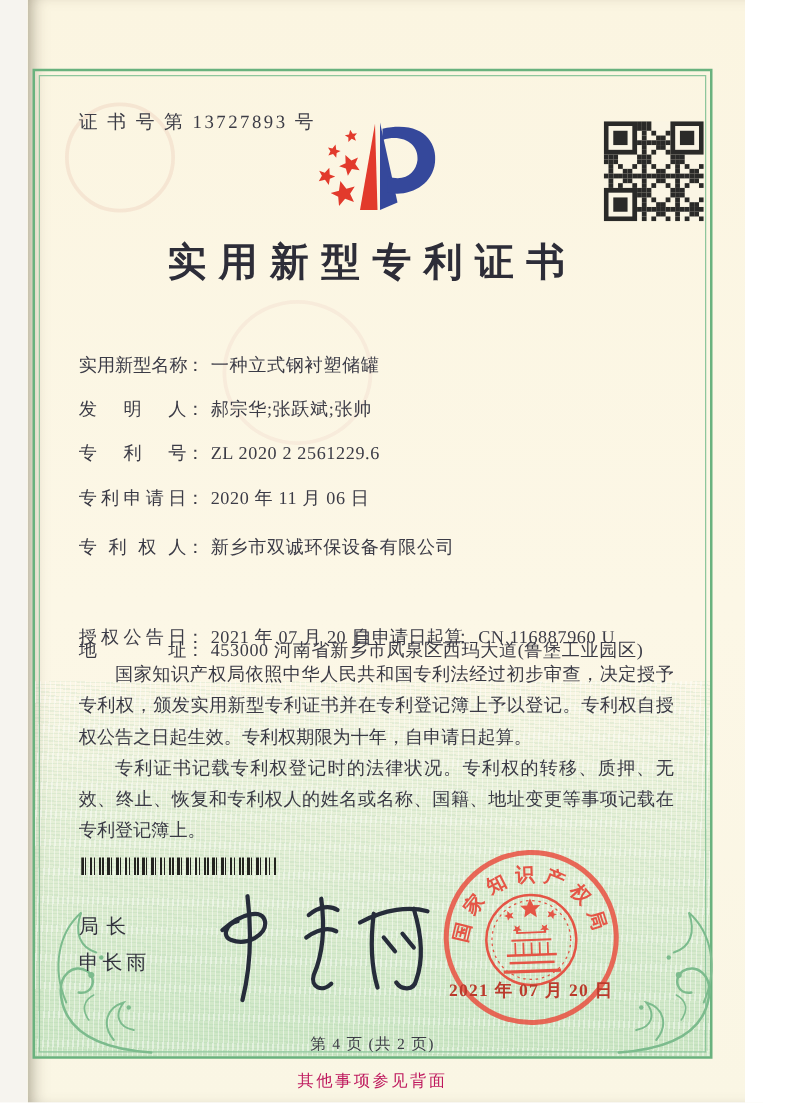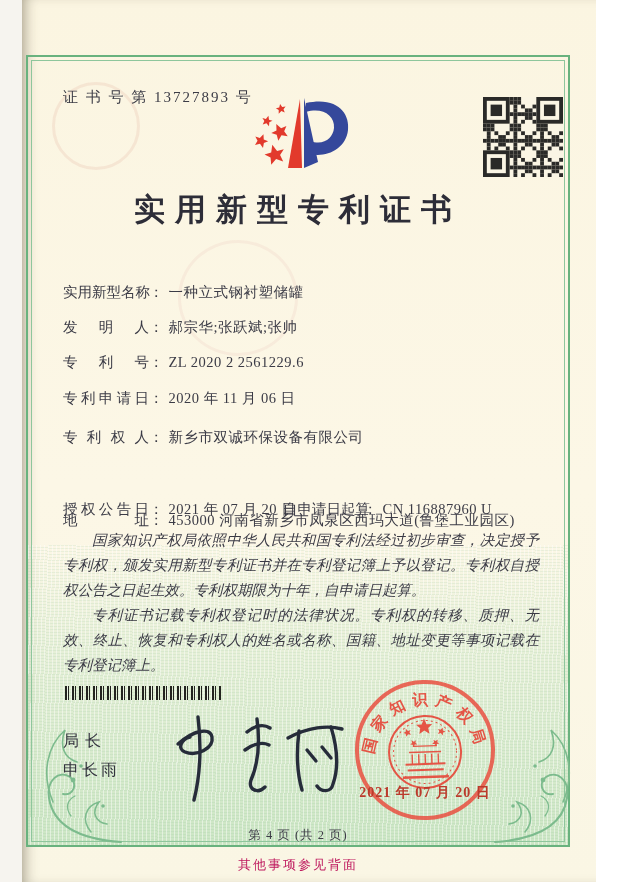--- a/index.html
+++ b/index.html
@@ -33,21 +33,21 @@
   .flabel { display:inline-block; width:86px; text-align:justify; text-align-last:justify; vertical-align:bottom; }
   .fcolon { display:inline-block; margin-right:5px; }
   .fvalue { letter-spacing:.5px; }
   .r1{top:263px;margin-top:20px;} .r2{top:318px;} .r3{top:353px;} .r4{top:389px;}
   .r5{top:428px;} .r6{top:463px;margin-top:48px;} .r7{top:500px;}
   .pair2 { position:absolute; left:220px; top:0; white-space:nowrap; }
   .pair2 .flabel { width:80px; }
 
   .body-text { position:absolute; left:63px; top:528px; width:476px; font-size:14.5px;
                line-height:25px; color:#3a3a45; text-align:justify; }
-  .body-text p { text-indent:2em;font-style:italic; }
+  .body-text p { text-indent:2em; }
 
   .barcode { position:absolute; left:65px; top:686px; width:156px; height:14px;
              background:repeating-linear-gradient(90deg,
                #23231f 0 2px, rgba(0,0,0,0) 2px 3px,
                #23231f 3px 4px, rgba(0,0,0,0) 4px 7px,
                #23231f 7px 9px, rgba(0,0,0,0) 9px 10px,
                #23231f 10px 11px, rgba(0,0,0,0) 11px 14px); }
 
   .signer-title { position:absolute; left:63px; top:731px; font-size:16px; letter-spacing:6px; color:#33333e;font-family:Liberation Mono, monospace; }
   .signer-name  { position:absolute; left:63px; top:760px; font-size:16px; letter-spacing:3px; color:#33333e; }

